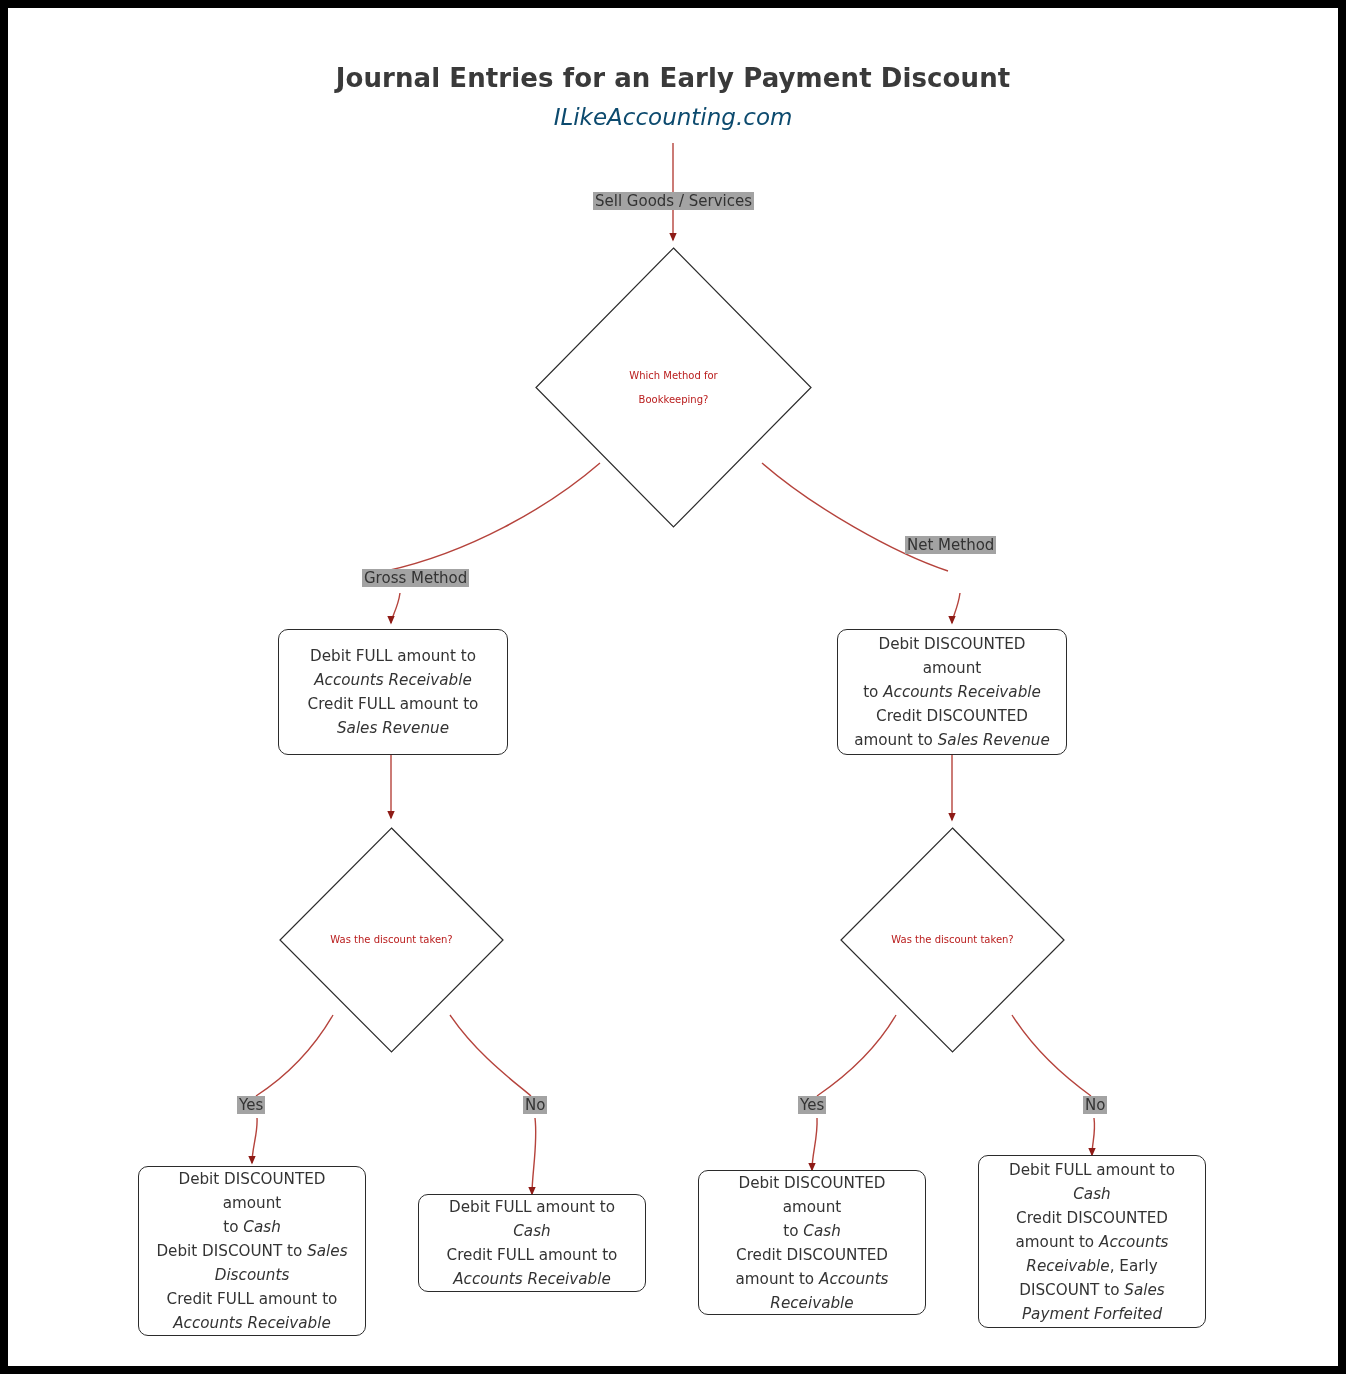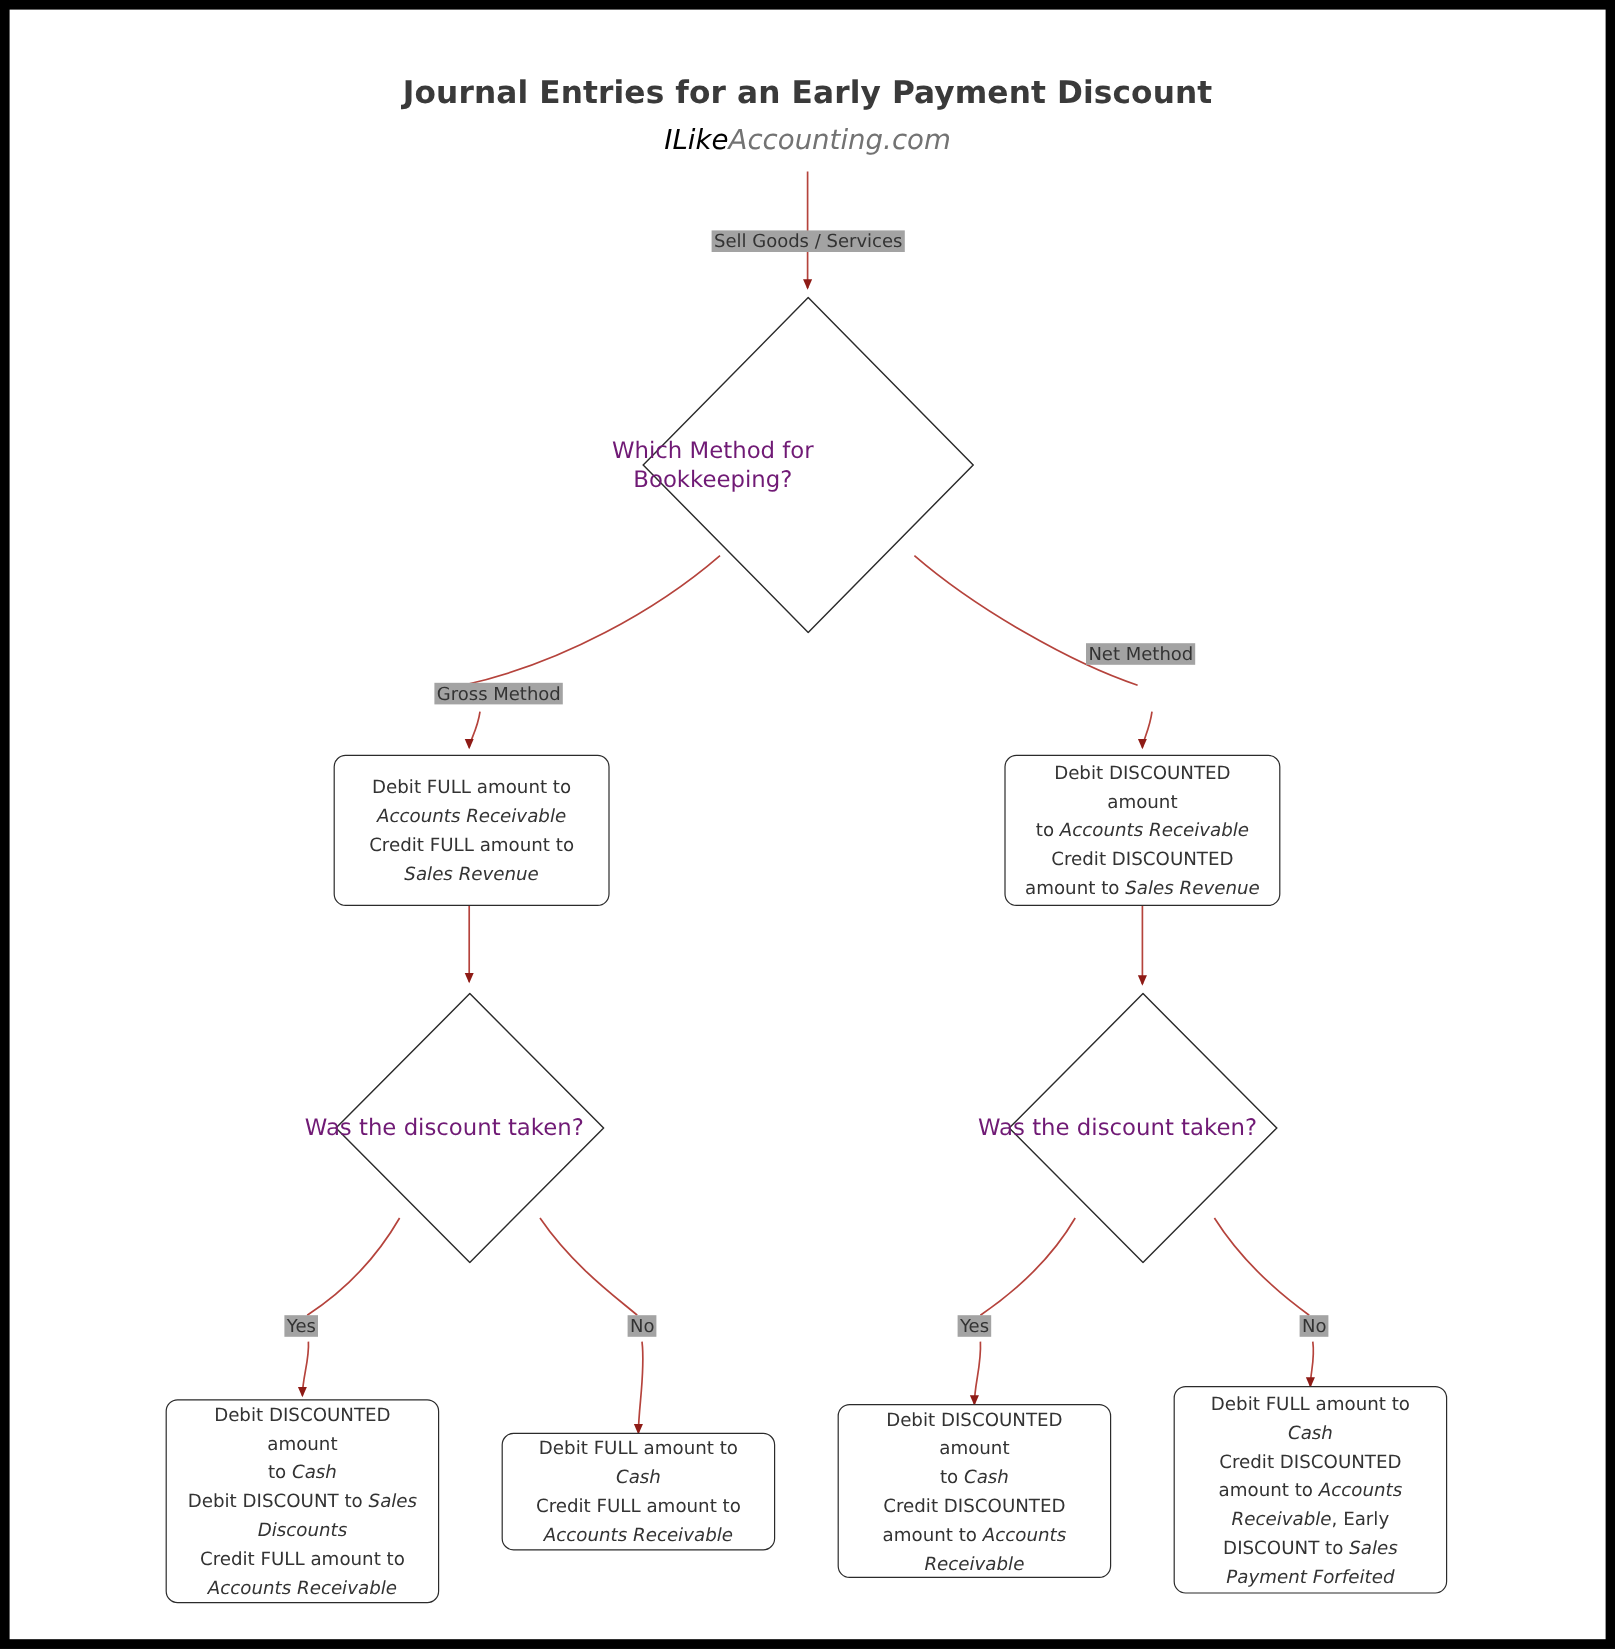--- a/index.html
+++ b/index.html
@@ -51,22 +51,22 @@
   .subtitle {
     position: absolute;
     left: 0;
     top: 96px;
     width: 1330px;
     text-align: center;
     font-size: 23px;
     font-style: italic;
     color: #4a4a4a;
   }
-  .subtitle .brandred { color: #000000; }
-  .subtitle .brandgrey { color: #737373; }
+  .subtitle .brandred { color: #0c4a6e; }
+  .subtitle .brandgrey { color: #0c4a6e; }
 
   .node-box {
     position: absolute;
     box-sizing: border-box;
     border: 1.3px solid #2b2b2b;
     border-radius: 10px;
     background: #ffffff;
     display: flex;
     align-items: center;
     justify-content: center;
@@ -89,25 +89,25 @@
     width: 100%; height: 100%;
   }
   .diamond .dlabel {
     position: absolute;
     left: -25px;
     top: 0;
     width: calc(100% + 50px);
     height: 100%;
     display: flex;
     align-items: center;
-    justify-content: flex-start;
-    text-align: center;
-    font-size: 19px;
+    justify-content: center;
+    text-align: center;
+    font-size: 10px;
     line-height: 24px;
-    color: #701a75;
+    color: #b91c1c;
   }
 
   .edge-label {
     position: absolute;
     font-size: 15px;
     color: #333333;
     white-space: nowrap;
     background: #a3a3a3;
     padding: 0 2px;
   }

